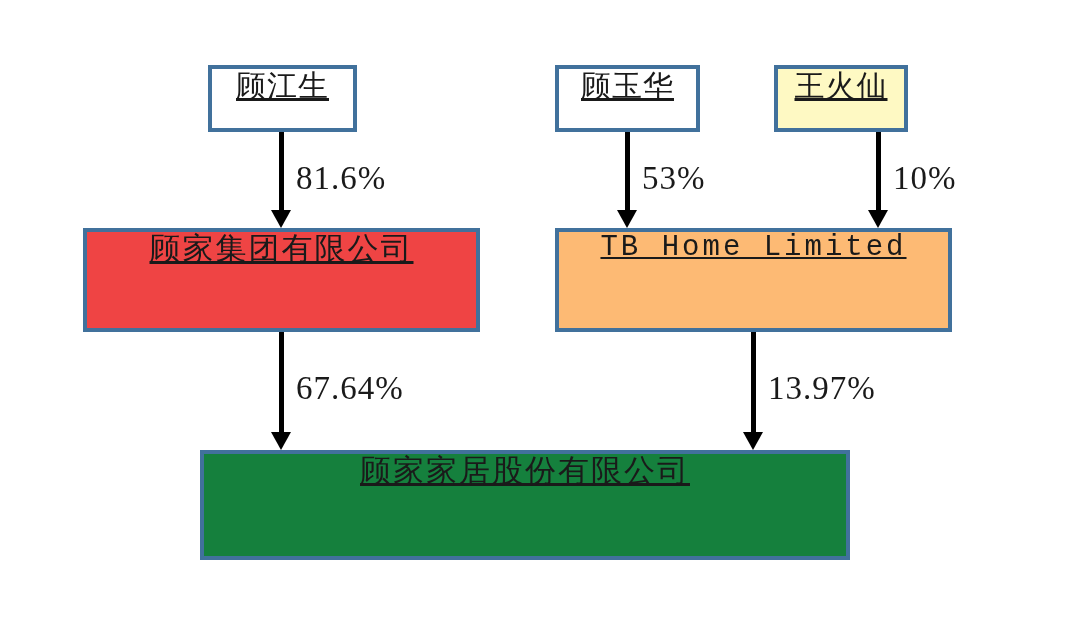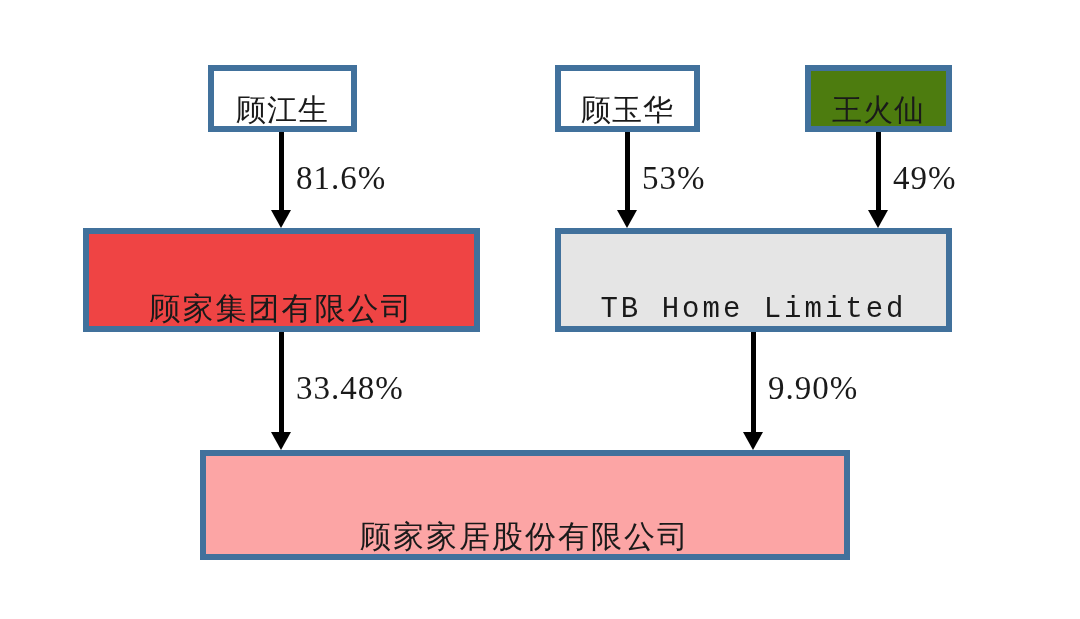--- a/index.html
+++ b/index.html
@@ -16,29 +16,30 @@
     width: 1080px;
     height: 619px;
     background: #ffffff;
     overflow: hidden;
   }
 
   
   .node {
     position: absolute;
     box-sizing: border-box;
-    border: 6px solid #a21caf;
+    border: 4px solid #a21caf;
     background: #ffffff;
     display: flex;
-    align-items: flex-end;
+    align-items: flex-start;
     justify-content: center;
     text-align: center;
     color: #1a1a1a;
     line-height: 1.1;
     z-index: 3;
+    text-decoration: underline;
   }
   .node-label {
     display: block;
     white-space: nowrap;
   }
 
   
   .node.person .node-label {
     font-family: "Liberation Serif", "DejaVu Serif", serif;
     font-size: 30px;
@@ -99,33 +100,33 @@
 <div id="canvas" style="background: rgb(255, 255, 255);">
 
   <div class="node person" style="left: 208px; top: 65px; width: 149px; height: 67px; border-color: rgb(65, 113, 156); background: rgb(255, 255, 255); color: rgb(26, 26, 26);">
     <span class="node-label">顾江生</span>
   </div>
 
   <div class="node person" style="left: 555px; top: 65px; width: 145px; height: 67px; border-color: rgb(65, 113, 156); background: rgb(255, 255, 255); color: rgb(26, 26, 26);">
     <span class="node-label">顾玉华</span>
   </div>
 
-  <div class="node person" style="left: 805px; top: 65px; width: 147px; height: 67px; border-color: rgb(65, 113, 156); background: #4d7c0f; color: rgb(26, 26, 26);">
+  <div class="node person" style="left: 774px; top: 65px; width: 134px; height: 67px; border-color: rgb(65, 113, 156); background: #fef9c3; color: rgb(26, 26, 26);">
     <span class="node-label">王火仙</span>
   </div>
 
   <div class="node company" style="left: 83px; top: 228px; width: 397px; height: 104px; border-color: rgb(65, 113, 156); background: #ef4444; color: rgb(26, 26, 26);">
     <span class="node-label">顾家集团有限公司</span>
   </div>
 
-  <div class="node company latin" style="left: 555px; top: 228px; width: 397px; height: 104px; border-color: rgb(65, 113, 156); background: #e5e5e5; color: rgb(26, 26, 26);">
+  <div class="node company latin" style="left: 555px; top: 228px; width: 397px; height: 104px; border-color: rgb(65, 113, 156); background: #fdba74; color: rgb(26, 26, 26);">
     <span class="node-label">TB Home Limited</span>
   </div>
 
-  <div class="node company" style="left: 200px; top: 450px; width: 650px; height: 110px; border-color: rgb(65, 113, 156); background: #fca5a5; color: rgb(26, 26, 26);">
+  <div class="node company" style="left: 200px; top: 450px; width: 650px; height: 110px; border-color: rgb(65, 113, 156); background: #15803d; color: rgb(26, 26, 26);">
     <span class="node-label">顾家家居股份有限公司</span>
   </div>
 
   <div class="arrow" style="left: 269px; top: 132px; width: 24px; height: 96px;">
     <div class="shaft" style="height: 80px; background: rgb(0, 0, 0);"></div>
     <div class="head" style="border-top-color: rgb(0, 0, 0);"></div>
   </div>
 
   <div class="arrow" style="left: 615px; top: 132px; width: 24px; height: 96px;">
     <div class="shaft" style="height: 80px; background: rgb(0, 0, 0);"></div>
@@ -142,17 +143,17 @@
     <div class="head" style="border-top-color: rgb(0, 0, 0);"></div>
   </div>
 
   <div class="arrow" style="left: 741px; top: 332px; width: 24px; height: 118px;">
     <div class="shaft" style="height: 102px; background: rgb(0, 0, 0);"></div>
     <div class="head" style="border-top-color: rgb(0, 0, 0);"></div>
   </div>
 
   <div class="pct" style="left: 296px; top: 160px; color: rgb(26, 26, 26);">81.6%</div>
   <div class="pct" style="left: 642px; top: 160px; color: rgb(26, 26, 26);">53%</div>
-  <div class="pct" style="left: 893px; top: 160px; color: rgb(26, 26, 26);">49%</div>
-  <div class="pct" style="left: 296px; top: 370px; color: rgb(26, 26, 26);">33.48%</div>
-  <div class="pct" style="left: 768px; top: 370px; color: rgb(26, 26, 26);">9.90%</div>
+  <div class="pct" style="left: 893px; top: 160px; color: rgb(26, 26, 26);">10%</div>
+  <div class="pct" style="left: 296px; top: 370px; color: rgb(26, 26, 26);">67.64%</div>
+  <div class="pct" style="left: 768px; top: 370px; color: rgb(26, 26, 26);">13.97%</div>
 
 </div>
 
 </body></html>

